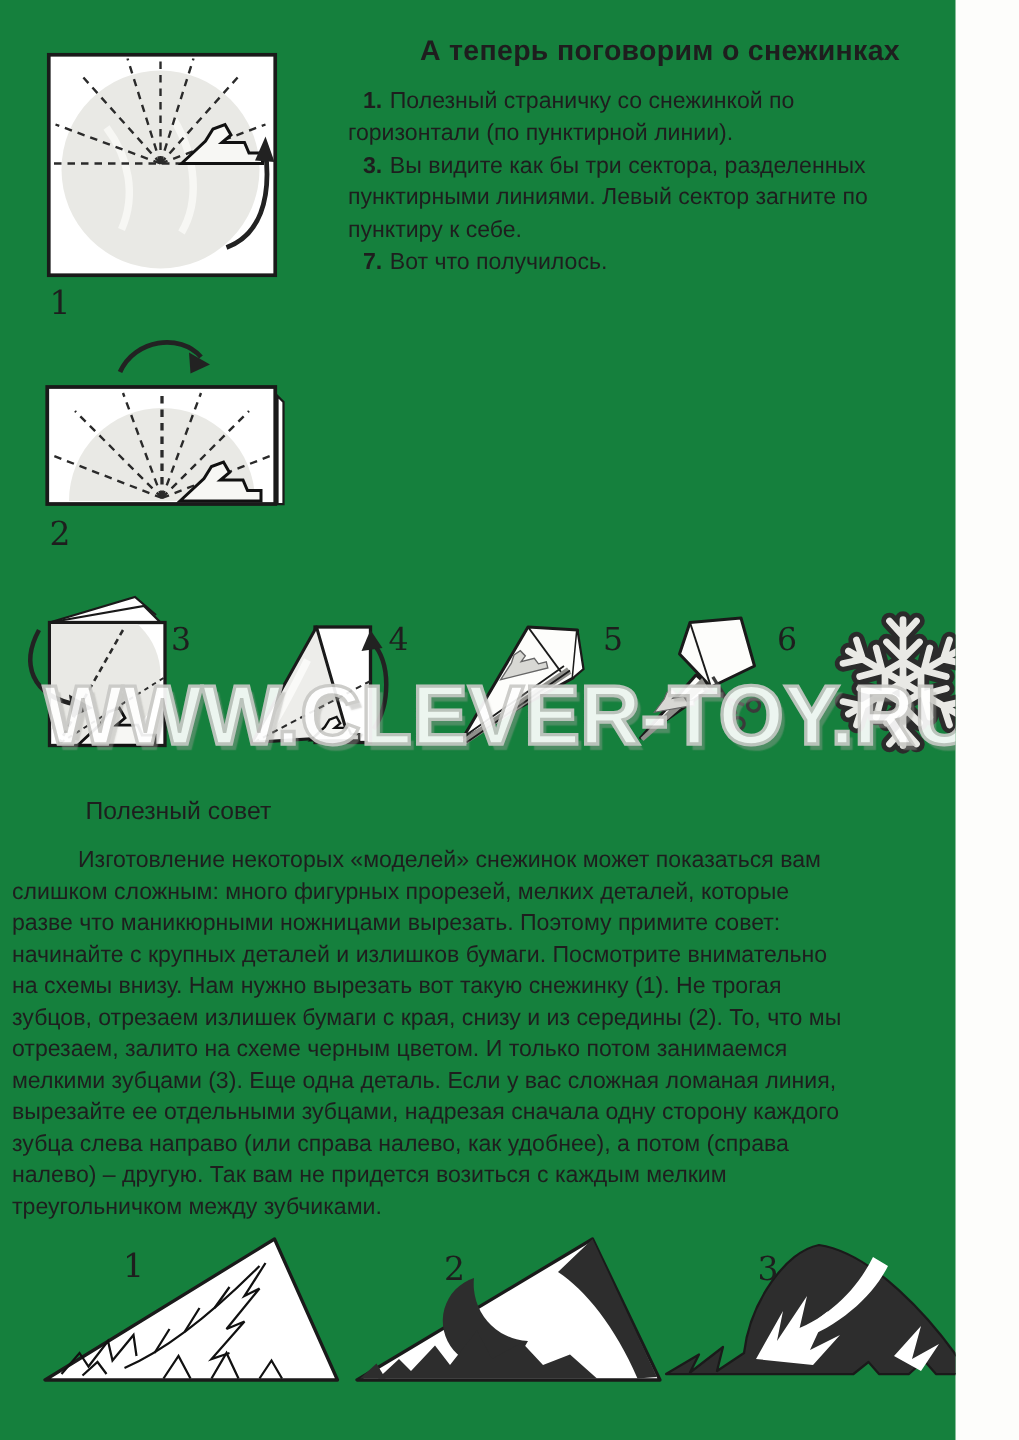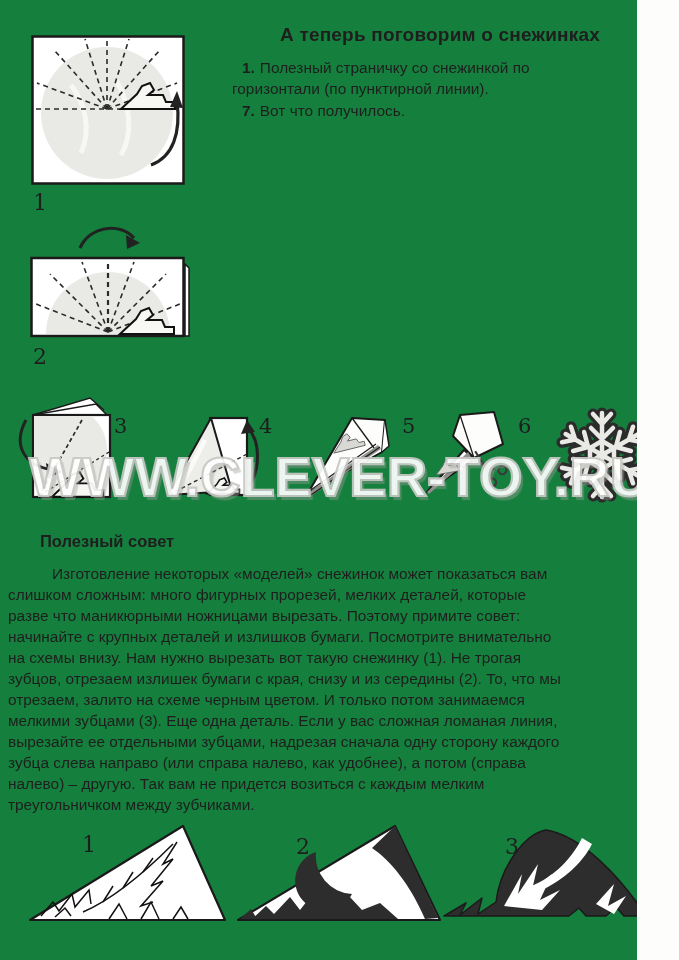--- a/index.html
+++ b/index.html
@@ -6,21 +6,21 @@
   body{width:679px;height:960px;background:#fdfdfb;font-family:"Liberation Sans",sans-serif;color:#1e1e1e;}
   #page{position:relative;width:637px;height:960px;overflow:hidden;background:#15803d;}
   .abs{position:absolute;}
   .title{position:absolute;left:228px;top:24px;width:424px;text-align:center;
          font-size:19px;font-weight:700;letter-spacing:.2px;}
   .instructions{position:absolute;left:232px;top:57px;width:430px;
                 font-size:15.4px;line-height:21.4px;}
   .instr{margin:0;text-indent:10px;}
   .instr b{font-weight:700;margin-right:5px;}
   .instr span{white-space:pre-line;}
-  .advice-heading{position:absolute;left:40px;top:532px;font-size:16.5px;font-weight:700;}
+  .advice-heading{position:absolute;left:57px;top:532px;font-size:16.5px;font-weight:400;}
   .advice-body{position:absolute;left:8px;top:563px;width:662px;margin:0;
                font-size:15.4px;line-height:21px;white-space:pre-line;text-indent:44px;}
   .lbl{position:absolute;font-family:"DejaVu Serif",serif;font-size:21px;color:#1e1e1e;}
   .lbl.big{font-size:22px;}
   .watermark{position:absolute;left:-10px;top:444px;width:699px;text-align:center;
              font-size:56px;font-weight:700;color:#ffffff;opacity:.92;z-index:30;
              -webkit-text-stroke:2.2px #c9c9c6;
              text-shadow:3px 4px 1px rgba(160,160,156,.45);
              font-family:"Liberation Sans",sans-serif;white-space:nowrap;}
   svg{display:block;}
@@ -88,20 +88,23 @@
     <g>
       <path d="M52,30 C62,8 92,4 106,20" stroke="#222222" stroke-width="3.2" fill="none"></path>
       <polygon points="98,17 112,25 99,31" fill="#222222"></polygon>
     </g>
   </svg>
   <span class="lbl big" style="left:33px;top:344px;">2</span>
 
   <div class="instructions">
     <p class="instr"><b>1.</b><span>Полезный страничку со снежинкой по
 горизонтали (по пунктирной линии).</span></p>
+    <p class="instr"><b>3.</b><span>Вы видите как бы три сектора, разделенных
+пунктирными линиями. Левый сектор загните по
+пунктиру к себе.</span></p>
     <p class="instr"><b>7.</b><span>Вот что получилось.</span></p>
   </div>
 
   <svg class="abs" style="left:10px;top:390px;" width="110" height="115" viewBox="0 0 110 115">
     <path d="M23,25 L80,8 L94,20" fill="#ffffff" stroke="#1a1a1a" stroke-width="1.5"></path>
     <path d="M23,25 L86,14 L97,25 L100,104" fill="#ffffff" stroke="#1a1a1a" stroke-width="1.5"></path>
     <rect x="23" y="25" width="77" height="82" fill="#ffffff" stroke="#1a1a1a" stroke-width="2.2"></rect>
     <clipPath id="c3">
         <rect x="24" y="26" width="75" height="80"></rect>
       </clipPath>

